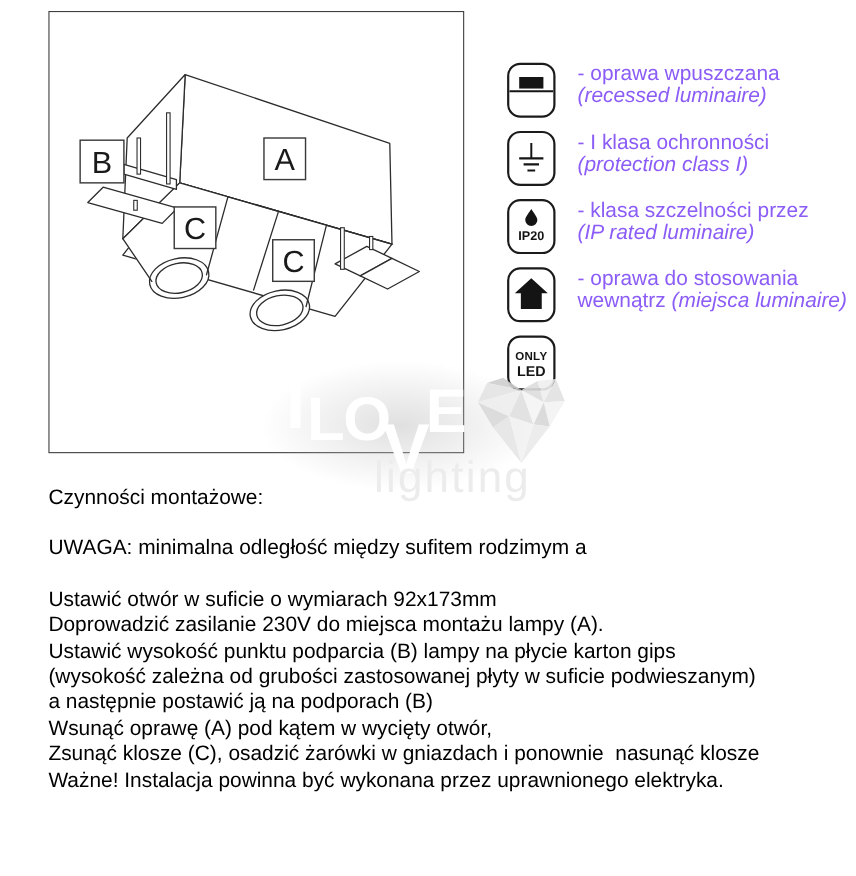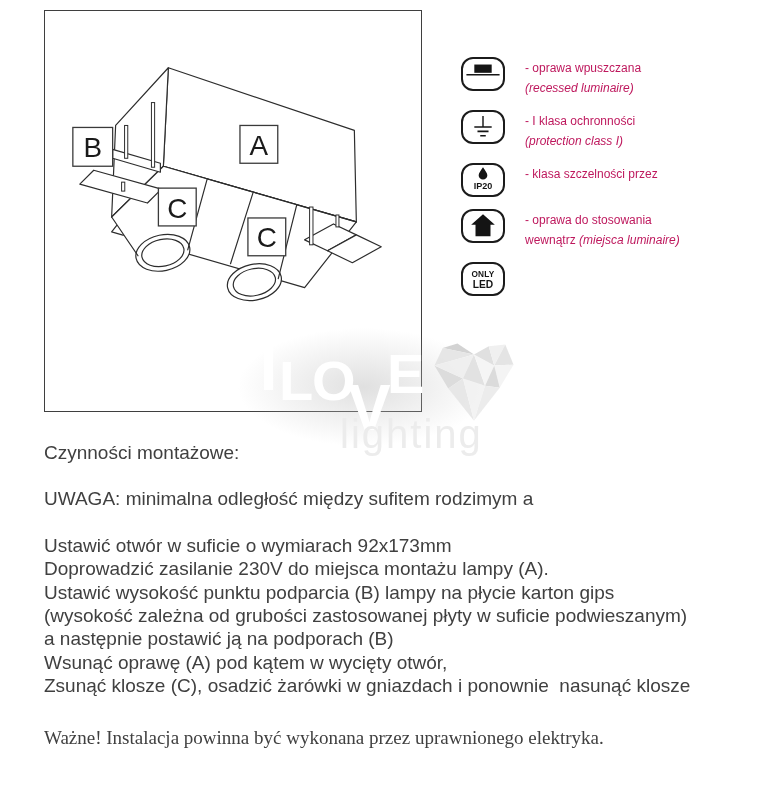--- a/index.html
+++ b/index.html
@@ -16,32 +16,32 @@
   .d-stroke{fill:none;stroke:#2d2d2d;stroke-width:1.2;stroke-linejoin:round;stroke-linecap:round;}
   .d-face{fill:#ffffff;stroke:#2d2d2d;stroke-width:1.2;stroke-linejoin:round;}
   .d-fillonly{fill:#ffffff;stroke:none;}
   .d-pin{fill:#ffffff;stroke:#2d2d2d;stroke-width:1;}
   .d-label-box{fill:#ffffff;stroke:#3a3a3a;stroke-width:1.3;}
   .d-label-text{fill:#1a1a1a;font-family:"Liberation Sans","DejaVu Sans",sans-serif;font-size:28px;}
   
   .legend{position:absolute;left:461px;top:57px;display:flex;flex-direction:column;gap:12px;}
   .legend-row{display:flex;align-items:flex-start;gap:20px;}
   .legend-icon{
-    width:44px;height:34px;border:2.4px solid #1b1b1b;border-radius:12px;
+    width:44px;height:50px;border:2.4px solid #1b1b1b;border-radius:12px;
     box-sizing:border-box;flex:0 0 auto;display:flex;align-items:center;justify-content:center;overflow:hidden;
   }
   .legend-icon svg{display:block;width:100%;height:100%;}
   .icon-glyph-text{font-family:"Liberation Sans","DejaVu Sans",sans-serif;font-weight:bold;fill:#141414;}
-  .legend-text{font-size:12px;line-height:20px;padding-top:1px;color:#be185d;}
+  .legend-text{font-size:19px;line-height:20px;padding-top:1px;color:#8b5cf6;}
   .legend-text em{}
   
-  .instructions{position:absolute;left:44px;top:441px;width:726px;font-size:19px;line-height:23.4px;color:#404040;}
+  .instructions{position:absolute;left:44px;top:441px;width:726px;font-size:19px;line-height:23.4px;color:#000000;}
   .ins-line{white-space:pre-wrap;}
   .spacer{height:23px;}
-  .important-line{margin-top:28px;white-space:pre-wrap;font-family:Liberation Serif, serif;}
+  .important-line{white-space:pre-wrap;}
   
   .watermark{position:absolute;left:248px;top:332px;width:290px;height:128px;z-index:5;pointer-events:none;}
   .wm-blob{
     position:absolute;left:-10px;top:-4px;width:250px;height:118px;
     background:radial-gradient(closest-side,rgba(198,198,198,0.55),rgba(255,255,255,0));
   }
   .wm-letter{position:absolute;color:#ffffff;font-weight:bold;line-height:1;}
   .wm-l-i{left:12px;top:6px;font-size:62px;}
   .wm-l-l{left:31px;top:21px;font-size:56px;}
   .wm-l-o{left:64px;top:21px;font-size:56px;}
@@ -134,20 +134,21 @@
 
     <div class="legend-row">
       <div class="legend-icon">
         <svg viewBox="0 0 40 38">
           <path d="M20,3 C17.3,7.3 14.5,10.3 14.5,13 A5.5,5.5 0 0 0 25.5,13 C25.5,10.3 22.7,7.3 20,3 Z" fill="#141414"></path>
           <text class="icon-glyph-text" x="20" y="31" font-size="11.5" text-anchor="middle">IP20</text>
         </svg>
       </div>
       <div class="legend-text">
         <div>- klasa szczelności przez</div>
+        <div><em>(IP rated luminaire)</em></div>
       </div>
     </div>
 
     <div class="legend-row">
       <div class="legend-icon">
         <svg viewBox="0 0 40 38">
           <path d="M20,4 L35,17.5 L29.5,17.5 L29.5,32 L10.5,32 L10.5,17.5 L5,17.5 Z" fill="#141414"></path>
         </svg>
       </div>
       <div class="legend-text">

